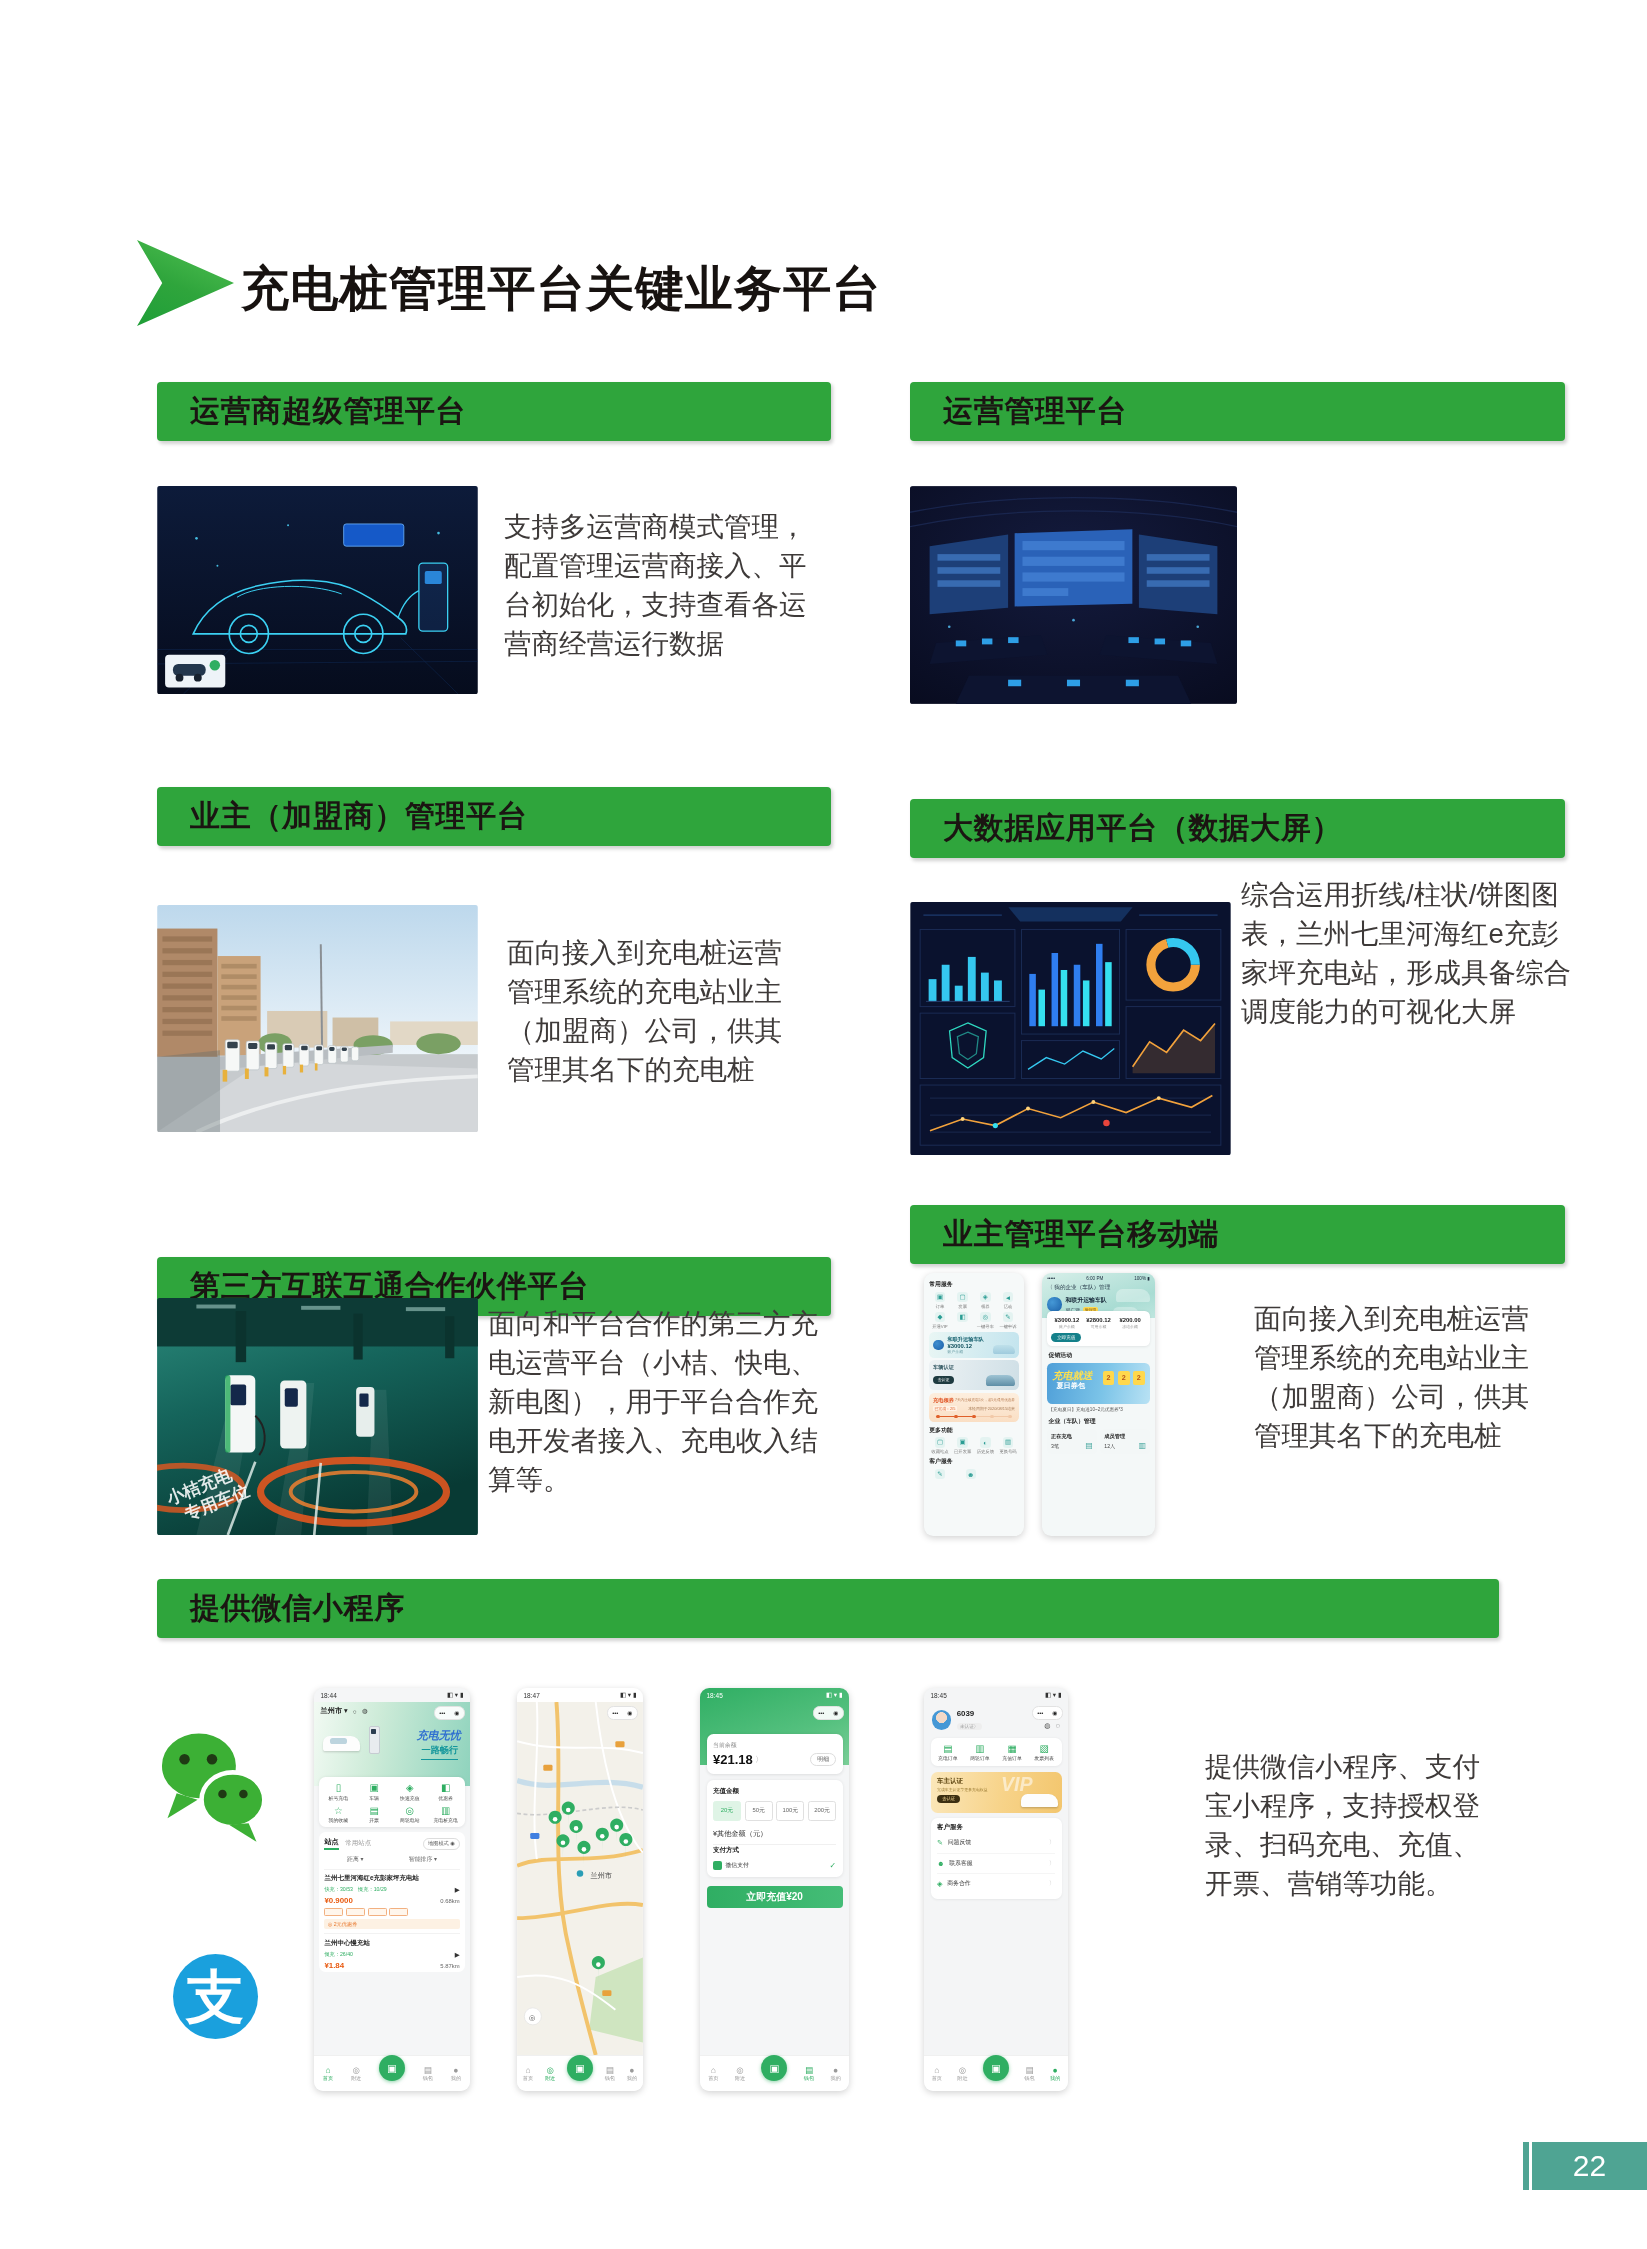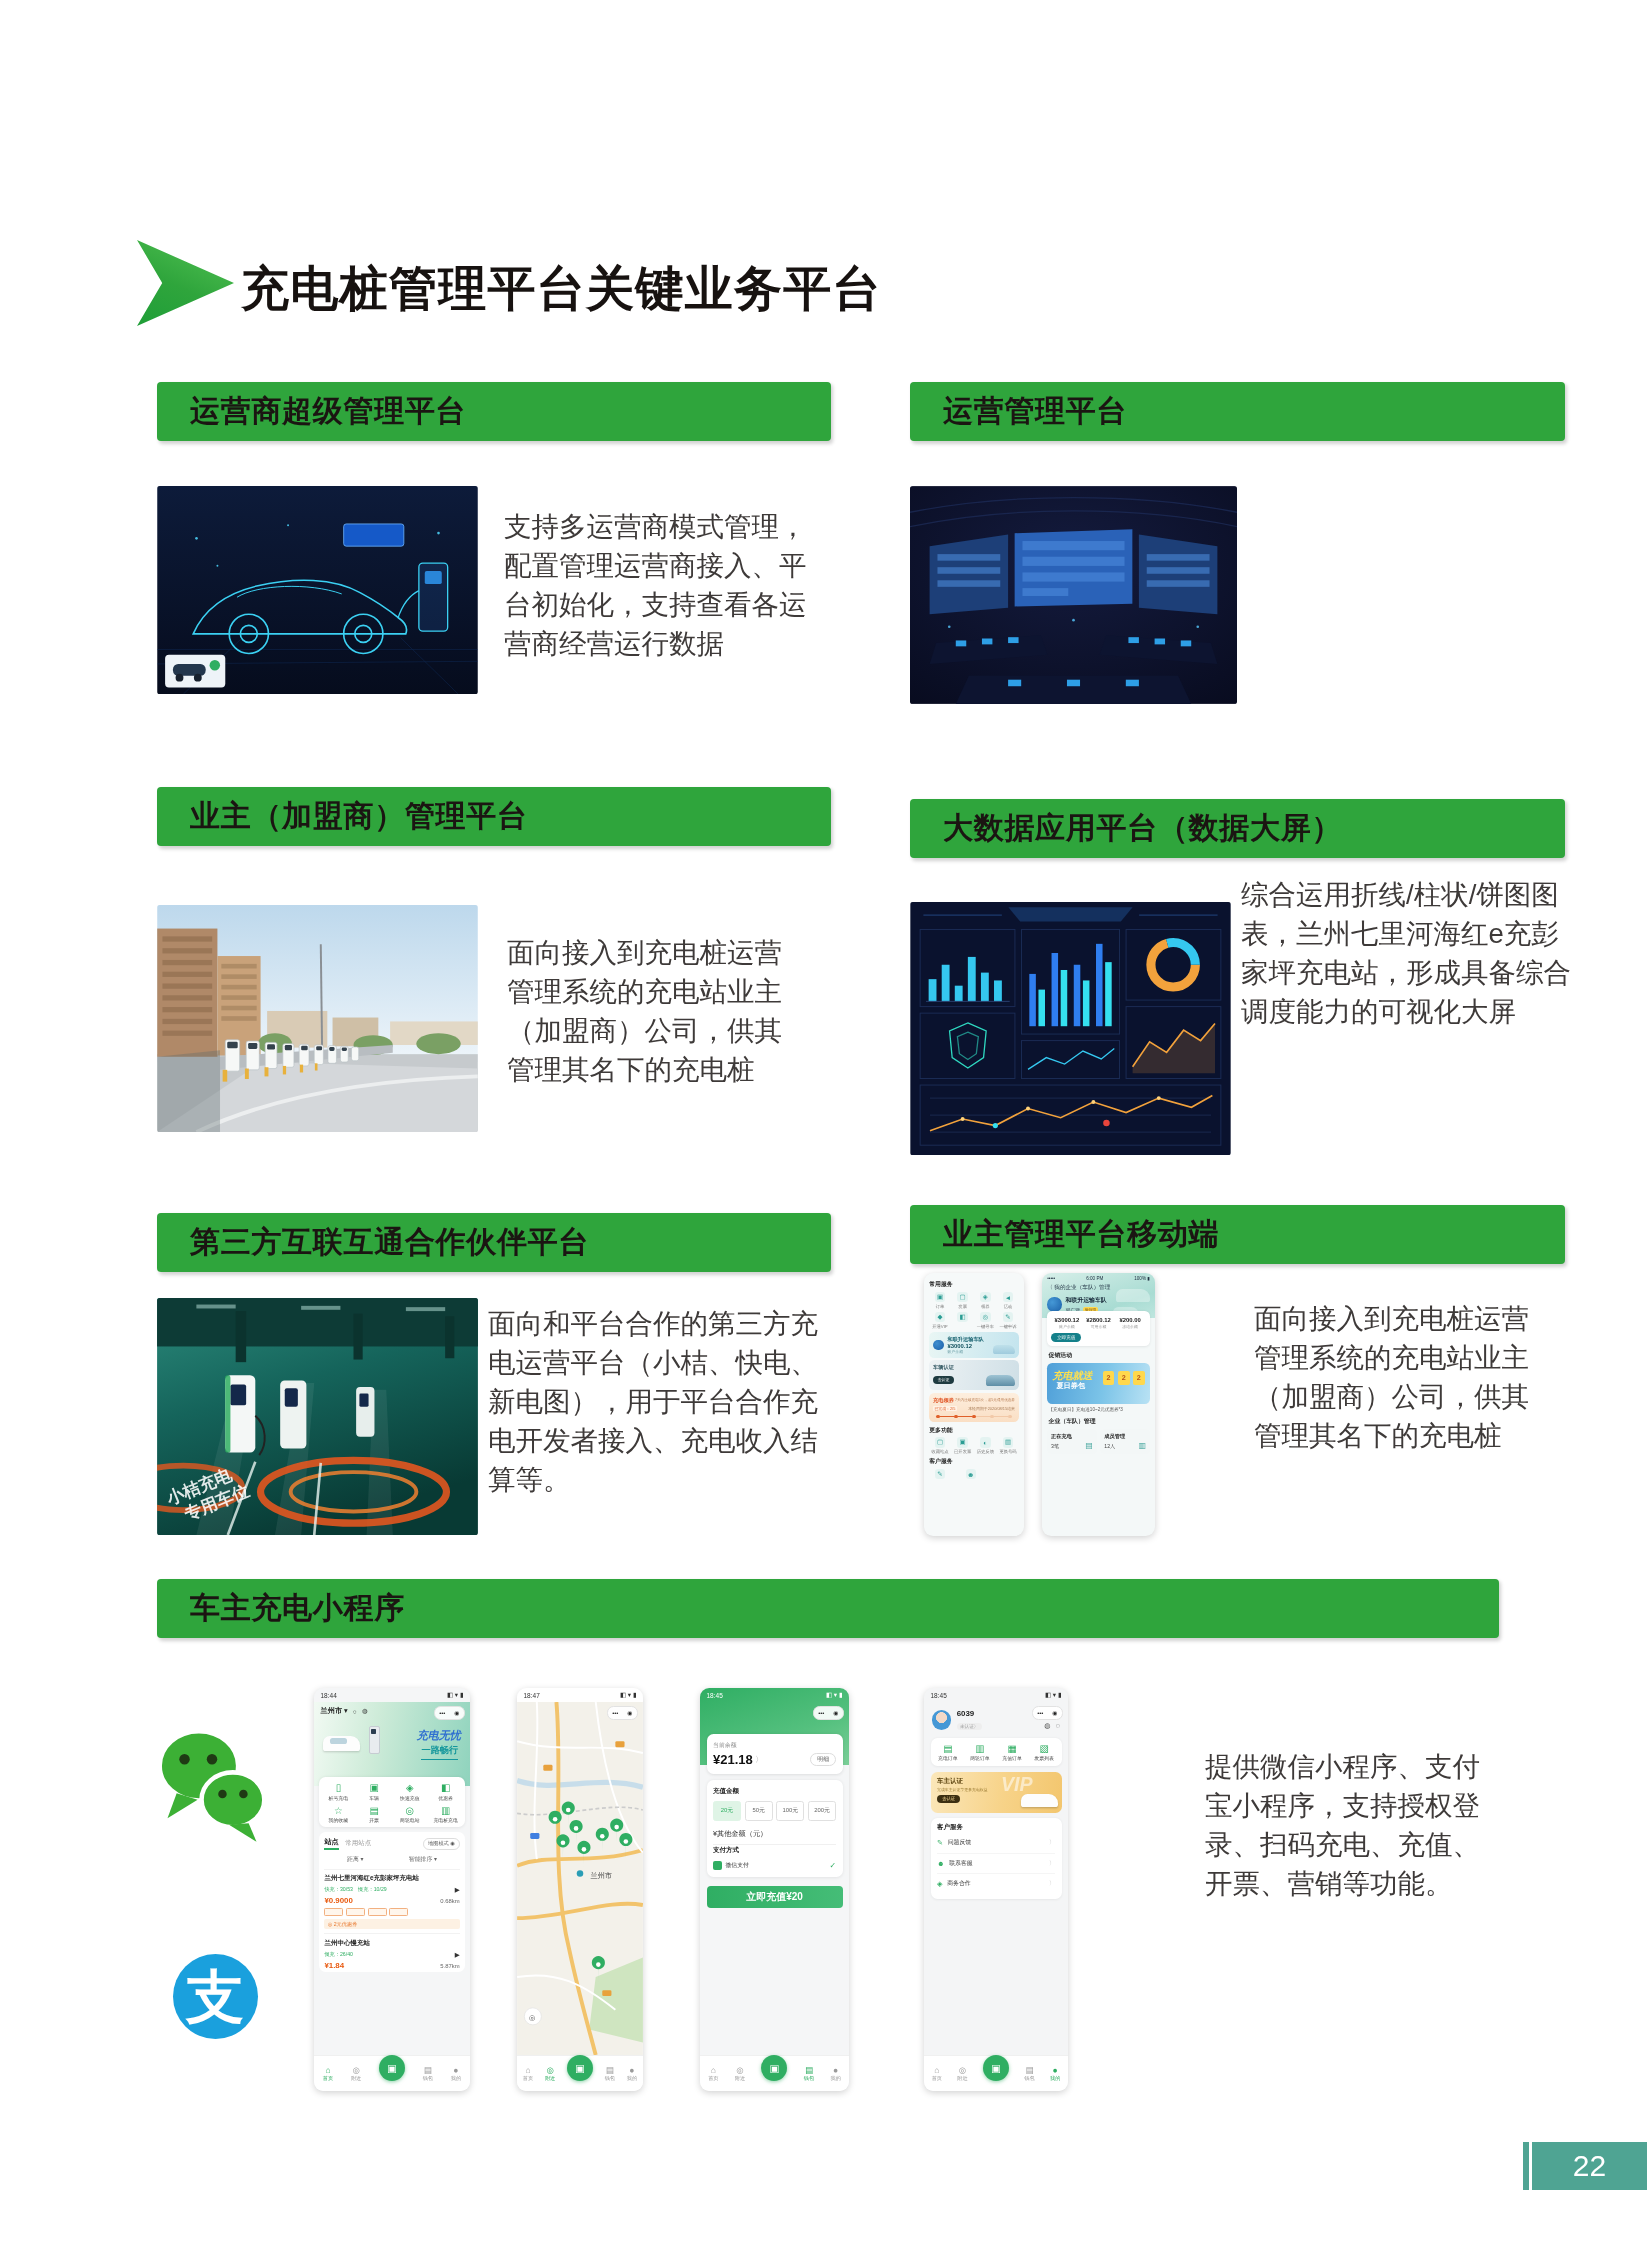--- a/index.html
+++ b/index.html
@@ -219,28 +219,28 @@
     </div>
   <div class="hbar" style="left:910px;top:382px;width:655px;">
       <span>运营管理平台</span>
     </div>
   <div class="hbar" style="left:157px;top:787px;width:674px;">
       <span>业主（加盟商）管理平台</span>
     </div>
   <div class="hbar" style="left:910px;top:787px;width:655px;margin-top:12px;">
       <span>大数据应用平台（数据大屏）</span>
     </div>
-  <div class="hbar" style="left:157px;top:1213px;width:674px;">
+  <div class="hbar" style="left:157px;top:1257px;width:674px;">
       <span>第三方互联互通合作伙伴平台</span>
     </div>
   <div class="hbar" style="left:910px;top:1205px;width:655px;">
       <span>业主管理平台移动端</span>
     </div>
   <div class="hbar" style="left:157px;top:1579px;width:1342px;">
-      <span>车主充电小程序</span>
+      <span>提供微信小程序</span>
     </div>
 
   <div class="desc" style="left:504px;top:507px;width:314px;">支持多运营商模式管理，配置管理运营商接入、平台初始化，支持查看各运营商经营运行数据</div>
   <div class="desc" style="left:507px;top:933px;width:295px;">面向接入到充电桩运营管理系统的充电站业主（加盟商）公司，供其管理其名下的充电桩</div>
   <div class="desc" style="left:1241px;top:875px;width:344px;">综合运用折线/柱状/饼图图表，兰州七里河海红e充彭家坪充电站，形成具备综合调度能力的可视化大屏</div>
   <div class="desc" style="left:488px;top:1304px;width:344px;">面向和平台合作的第三方充电运营平台（小桔、快电、新电图），用于平台合作充电开发者接入、充电收入结算等。</div>
   <div class="desc" style="left:1254px;top:1299px;width:295px;">面向接入到充电桩运营管理系统的充电站业主（加盟商）公司，供其管理其名下的充电桩</div>
   <div class="desc" style="left:1205px;top:1747px;width:293px;">提供微信小程序、支付宝小程序，支持授权登录、扫码充电、充值、开票、营销等功能。</div>
 
   <div class="photo" style="left:157px;top:486px;width:321px;height:208px;">

